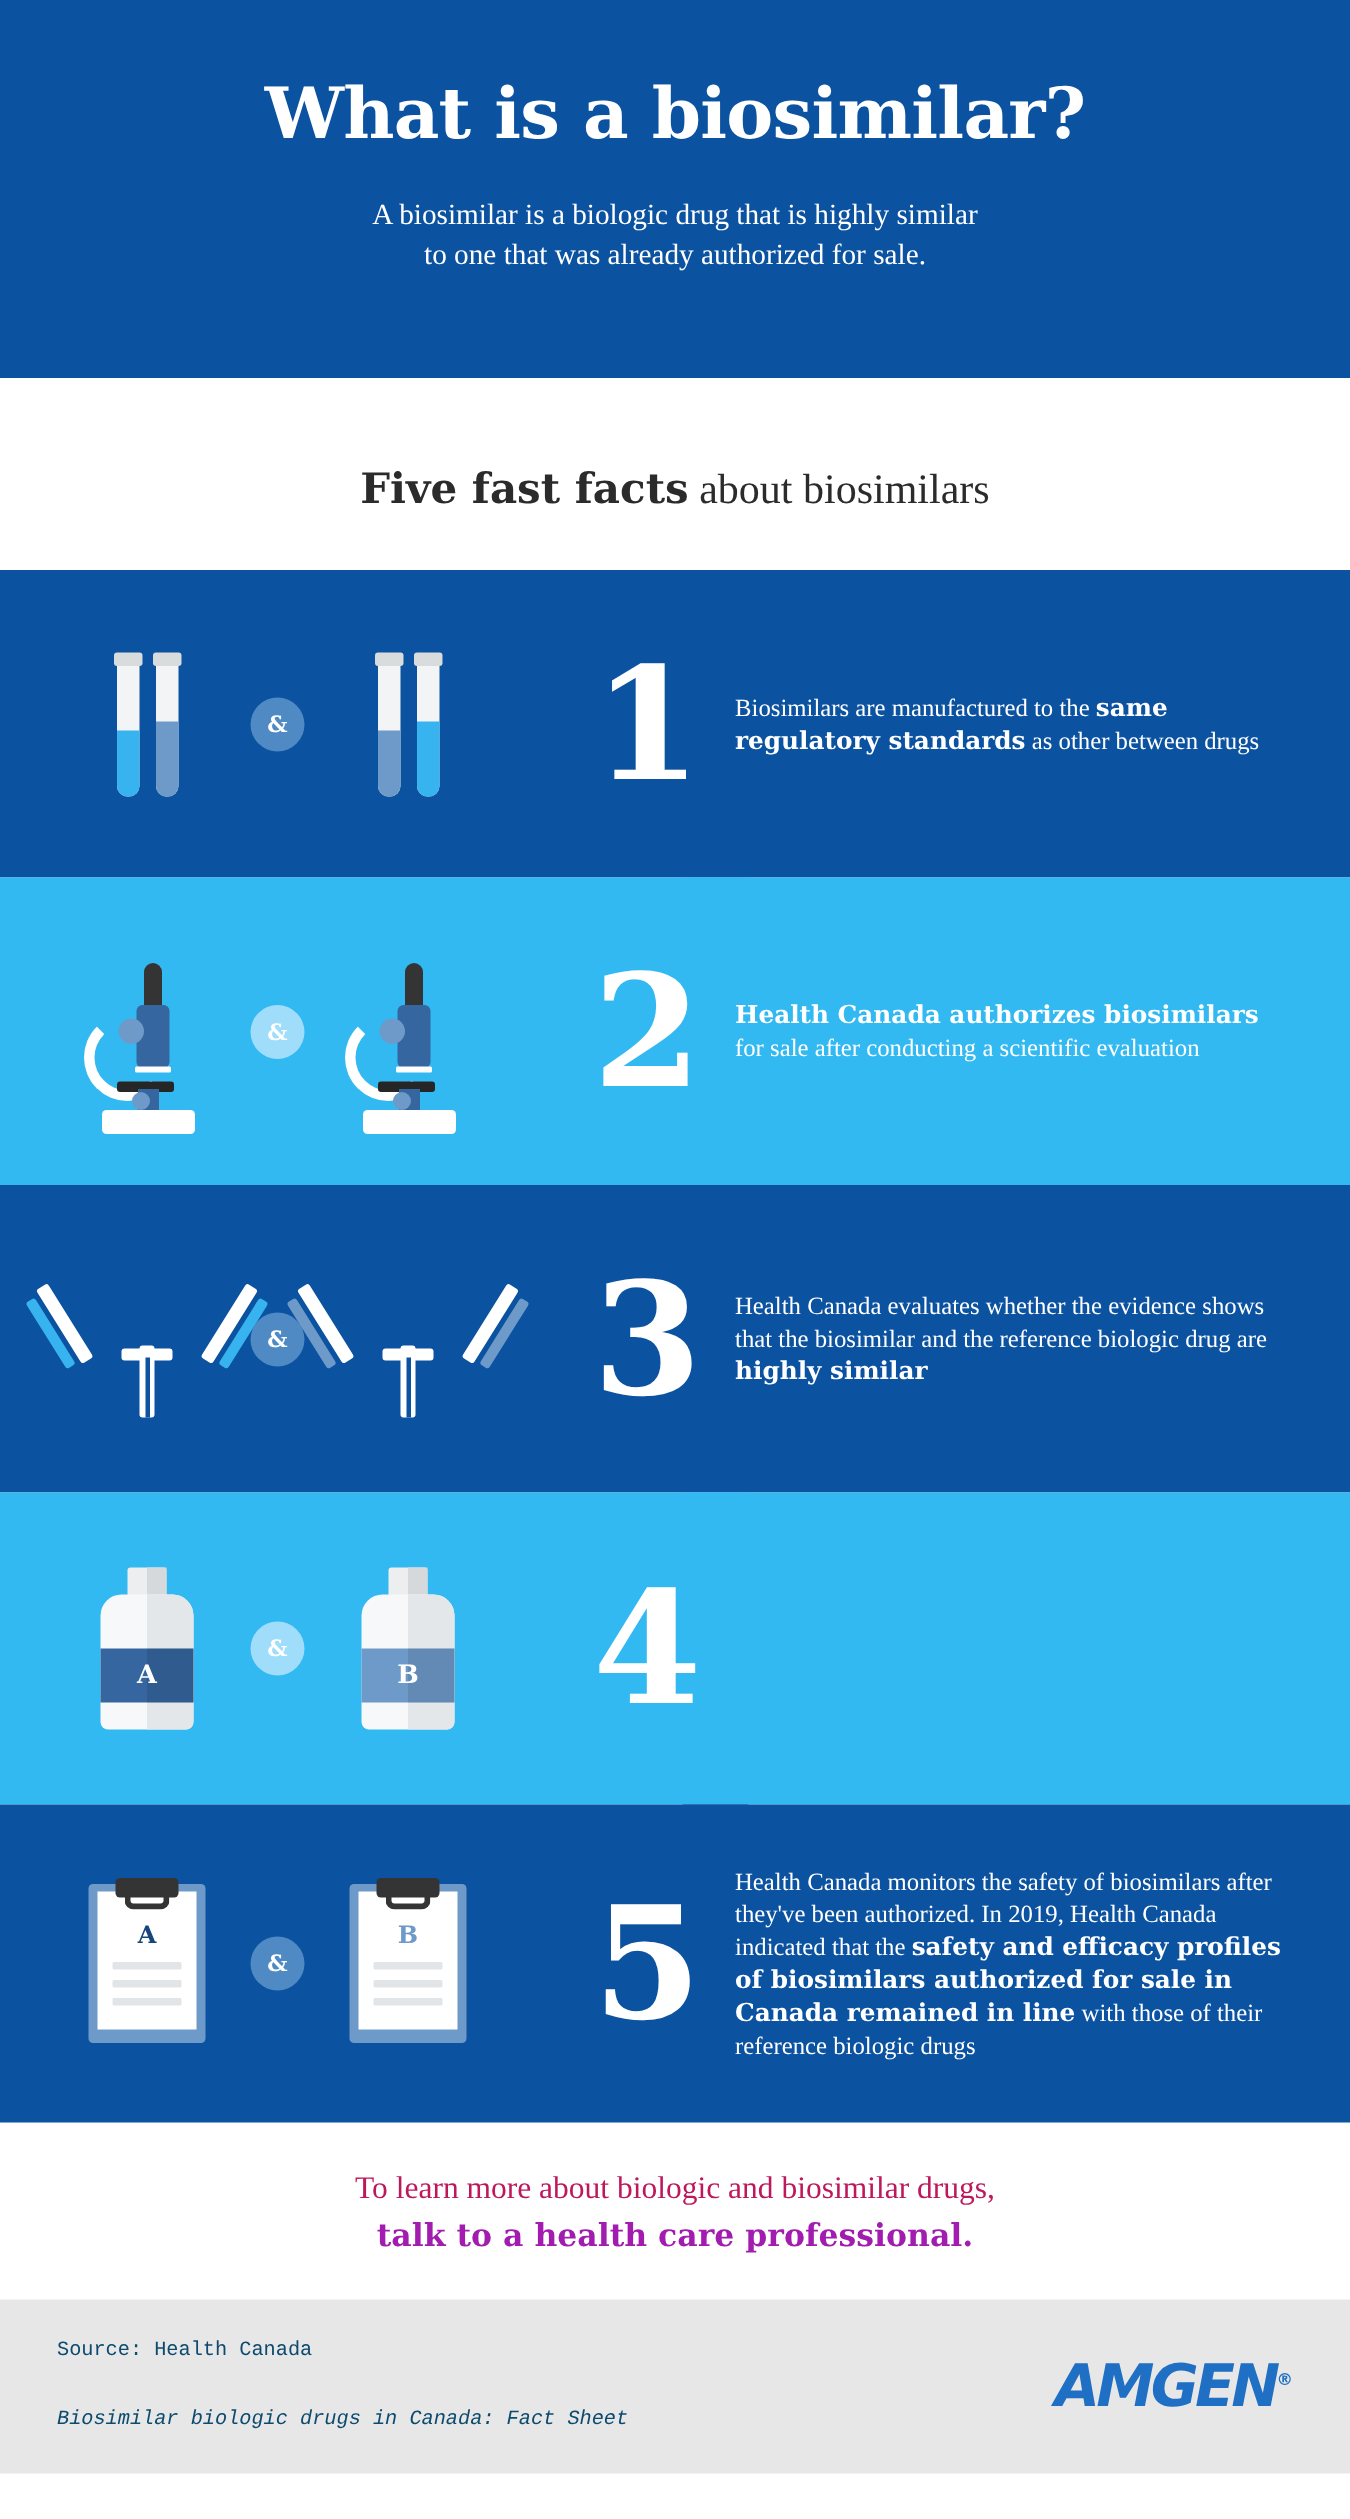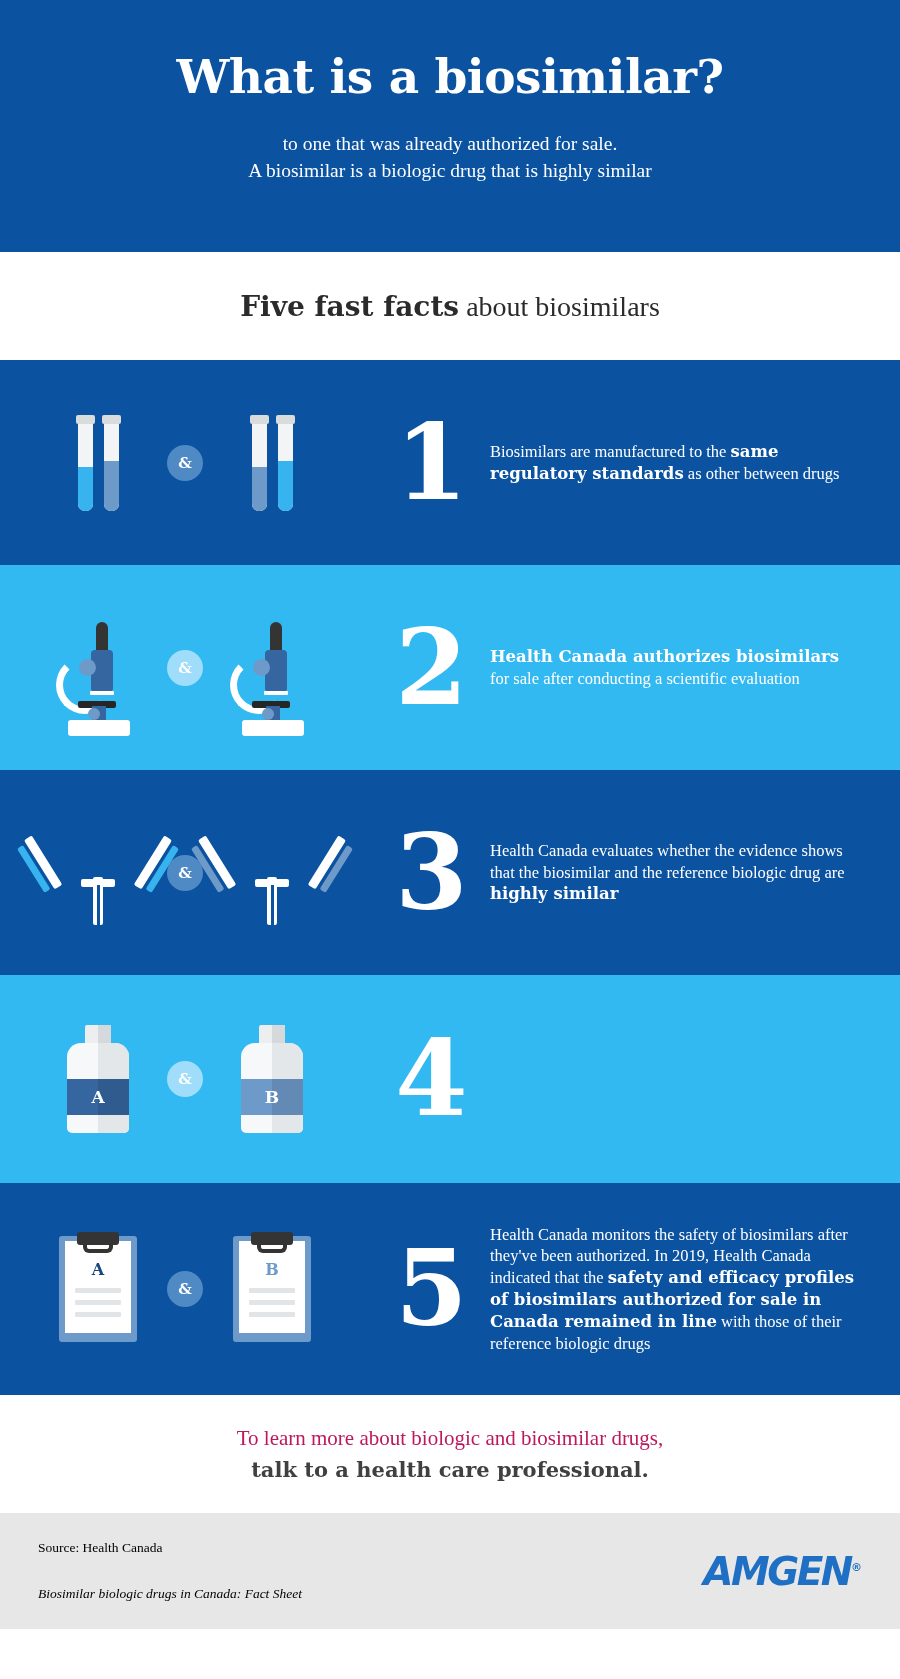--- a/index.html
+++ b/index.html
@@ -40,20 +40,21 @@
   }
 
   
   .subhead {
     height: 108px;
     background: #ffffff;
     display: flex;
     align-items: center;
     justify-content: center;
     position: relative;
+    margin-top: 20px;
   }
   .subhead-text {
     font-size: 28px;
     color: #2b2b2b;
     font-family: "Liberation Serif", serif;
   }
   .subhead-text b {
     font-family: "DejaVu Serif", serif;
     font-weight: bold;
   }
@@ -197,50 +198,50 @@
   .clip .line { position:absolute; left:16px; width:46px; height:5px; background:#e2e5e8; border-radius:1px;}
 
   
   .cta {
     background:#ffffff;
     height: 118px;
     display:flex; flex-direction:column; align-items:center; justify-content:center;
     text-align:center;
   }
   .cta-line1 { font-size:21px; color:#be185d; font-family:"Liberation Serif",serif; }
-  .cta-line2 { font-size:21px; color:#404040; font-family:"DejaVu Serif",serif; font-weight:bold; margin-top:6px;}
+  .cta-line2 { font-size:21px; color:#a21caf; font-family:"DejaVu Serif",serif; font-weight:bold; margin-top:6px;}
 
   
   .srcbar {
     background:#e7e7e7;
     height: 116px;
     display:flex; align-items:center; justify-content:space-between;
     padding: 0 38px;
   }
-  .src-text { font-size:13.5px; color:#000000; line-height:1.5; font-family:Liberation Serif, serif;}
+  .src-text { font-size:13.5px; color:#0c4a6e; line-height:1.5; font-family:Liberation Mono, monospace;}
   .src-text .i { font-style: italic; margin-top: 25px; }
   .amgen {
     color:#1f6fc4;
     font-family:"DejaVu Sans","Liberation Sans",sans-serif;
     font-weight:bold; font-size:39px; letter-spacing:-2.5px;
     position:relative; display:inline-block;
     font-style: italic;
   }
   .amgen sup { font-size:11px; font-style:normal; letter-spacing:0; vertical-align: super;}
 </style>
 </head>
 <body>
 
 <div class="page">
 
   <div class="header">
     <div class="header-title">What is a biosimilar?</div>
     <div class="header-sub">
+      <div>A biosimilar is a biologic drug that is highly similar</div>
       <div>to one that was already authorized for sale.</div>
-      <div>A biosimilar is a biologic drug that is highly similar</div>
     </div>
   </div>
 
   <div class="subhead">
     <div class="subhead-text">
       <b>Five fast facts</b><span> about biosimilars</span>
     </div>
   </div>
 
   <div class="fact dark" style="height:205px;">

